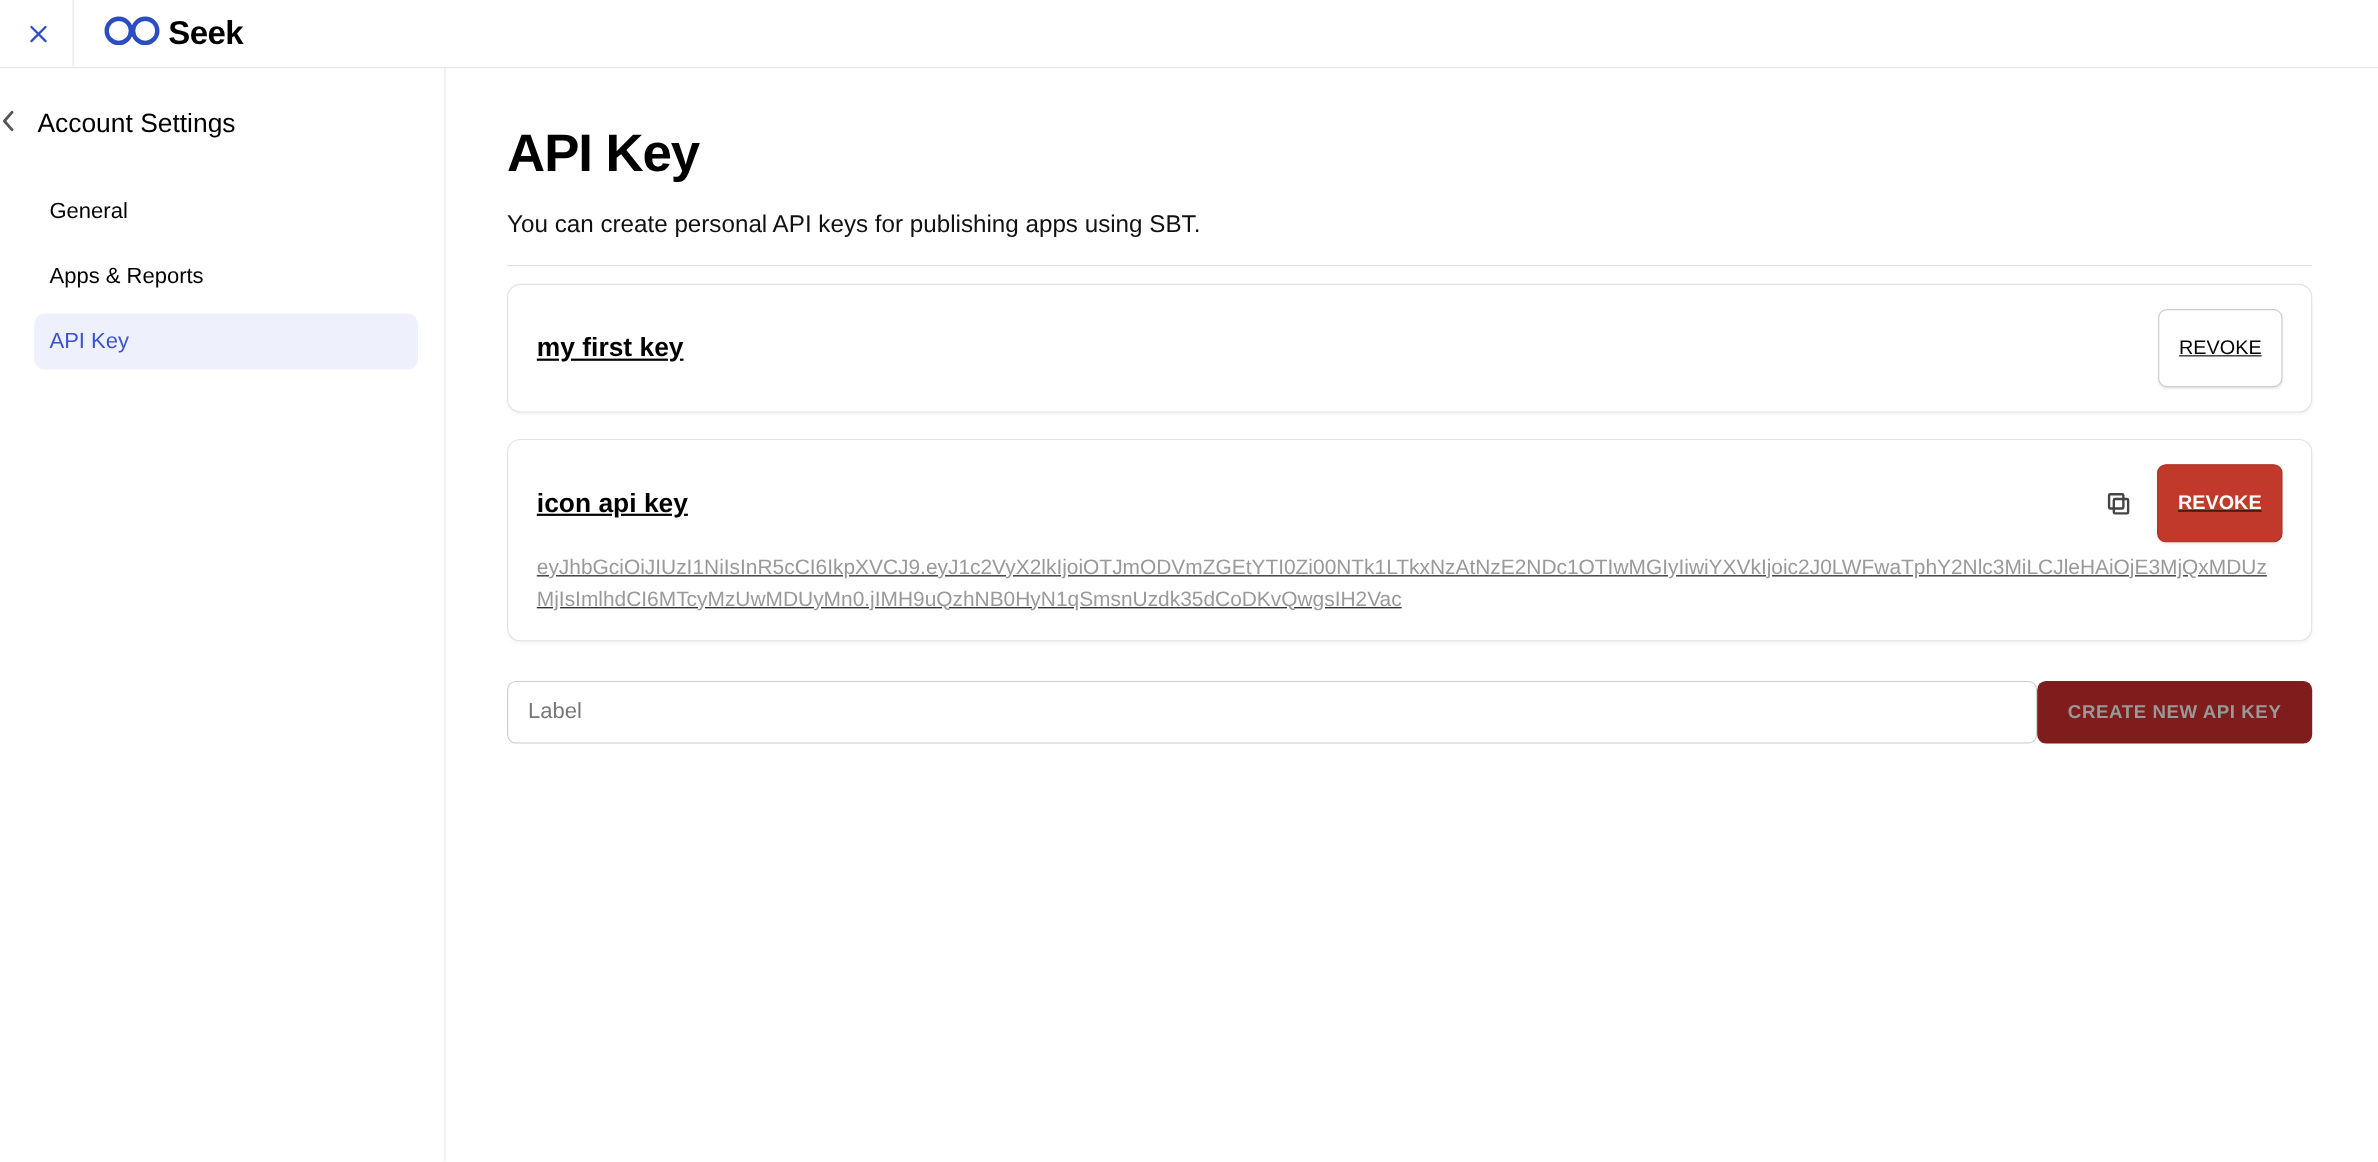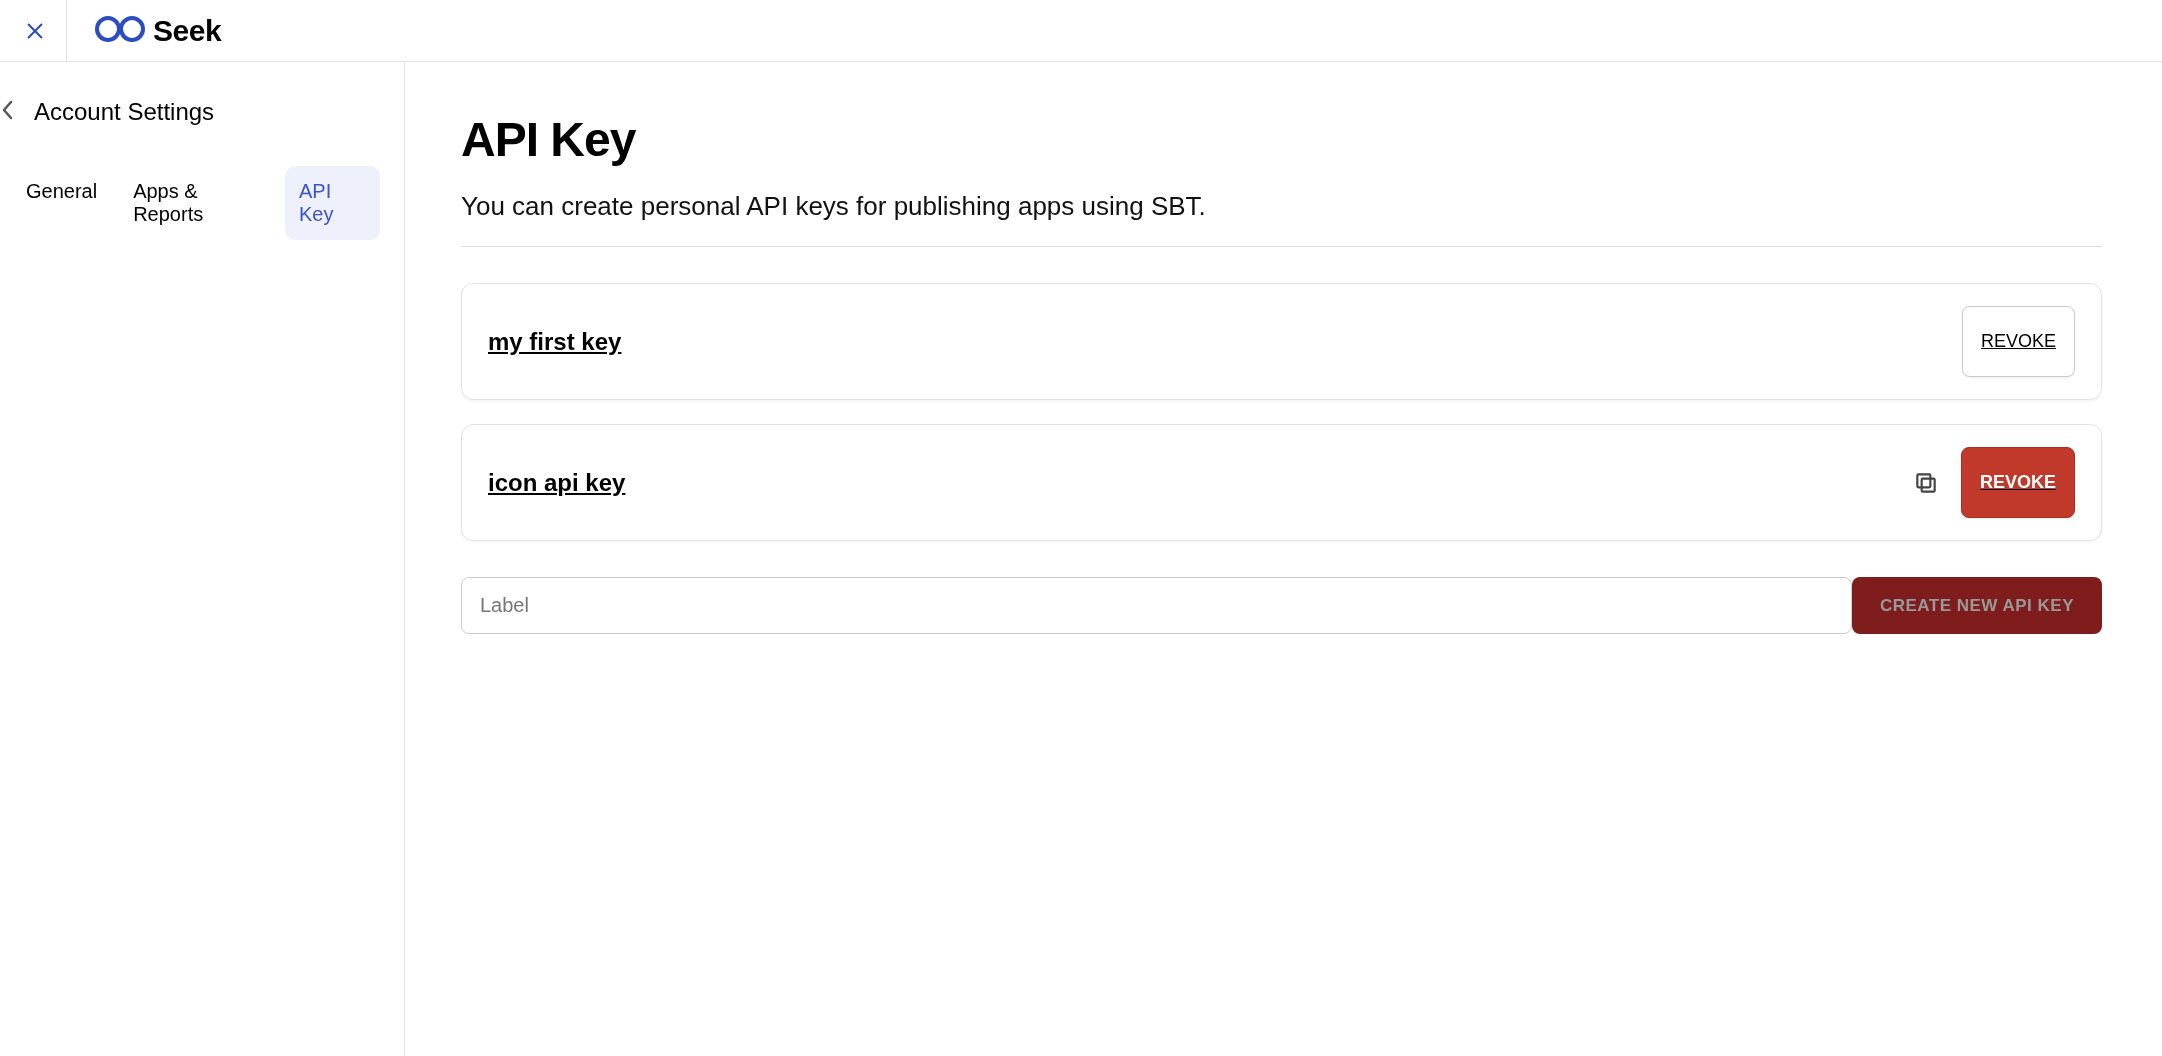--- a/index.html
+++ b/index.html
@@ -59,23 +59,23 @@
   .sidebar .back-chevron {
     color: #555;
     cursor: pointer;
   }
   .sidebar .section-title {
     font-size: 24px;
     font-weight: 500;
   }
   .sidebar .nav-list {
     display: flex;
-    flex-direction: row;
+    flex-direction: column;
     gap: 8px;
-    padding-left: 12px;
+    padding-left: 31px;
   }
   .sidebar .nav-item {
     padding: 14px 14px;
     border-radius: 10px;
     font-size: 20px;
     cursor: pointer;
   }
   .sidebar .nav-item.active {
     background: #eef1fb;
     color: #3a52d0;
@@ -87,25 +87,25 @@
     padding: 50px 60px 40px 56px;
     overflow: auto;
   }
   .main h1.page-title {
     font-size: 48px;
     font-weight: 700;
     letter-spacing: -1px;
     margin-bottom: 24px;
   }
   .main .subtitle {
-    font-size: 26px;
+    font-size: 22px;
     color: #111;
     padding-bottom: 24px;
     border-bottom: 1px solid #ddd;
-    margin-bottom: 36px;
+    margin-bottom: 16px;
   }
 
   .key-card {
     border: 1px solid #e2e2e2;
     border-radius: 12px;
     padding: 22px 26px;
     margin-bottom: 24px;
     box-shadow: 0 2px 3px rgba(0,0,0,0.04);
     background: #fff;
     text-decoration: underline;
@@ -244,20 +244,21 @@
         <div class="header-actions">
           <span class="copy-btn">
             <svg width="26" height="26" viewBox="0 0 24 24" fill="none" stroke="currentColor" stroke-width="2">
                 <rect x="8" y="8" width="12" height="12" rx="1"></rect>
                 <rect x="4" y="4" width="12" height="12" rx="1"></rect>
               </svg>
           </span>
           <button class="revoke-btn danger">REVOKE</button>
         </div>
       </div>
+      <div class="token">eyJhbGciOiJIUzI1NiIsInR5cCI6IkpXVCJ9.eyJ1c2VyX2lkIjoiOTJmODVmZGEtYTI0Zi00NTk1LTkxNzAtNzE2NDc1OTIwMGIyIiwiYXVkIjoic2J0LWFwaTphY2Nlc3MiLCJleHAiOjE3MjQxMDUzMjIsImlhdCI6MTcyMzUwMDUyMn0.jIMH9uQzhNB0HyN1qSmsnUzdk35dCoDKvQwgsIH2Vac</div>
     </div>
 
     <div class="create-row">
       <input class="label-input" type="text" placeholder="Label" style="">
       <button class="create-btn" disabled="">CREATE NEW API KEY</button>
     </div>
   </main>
 
 </div>
 

